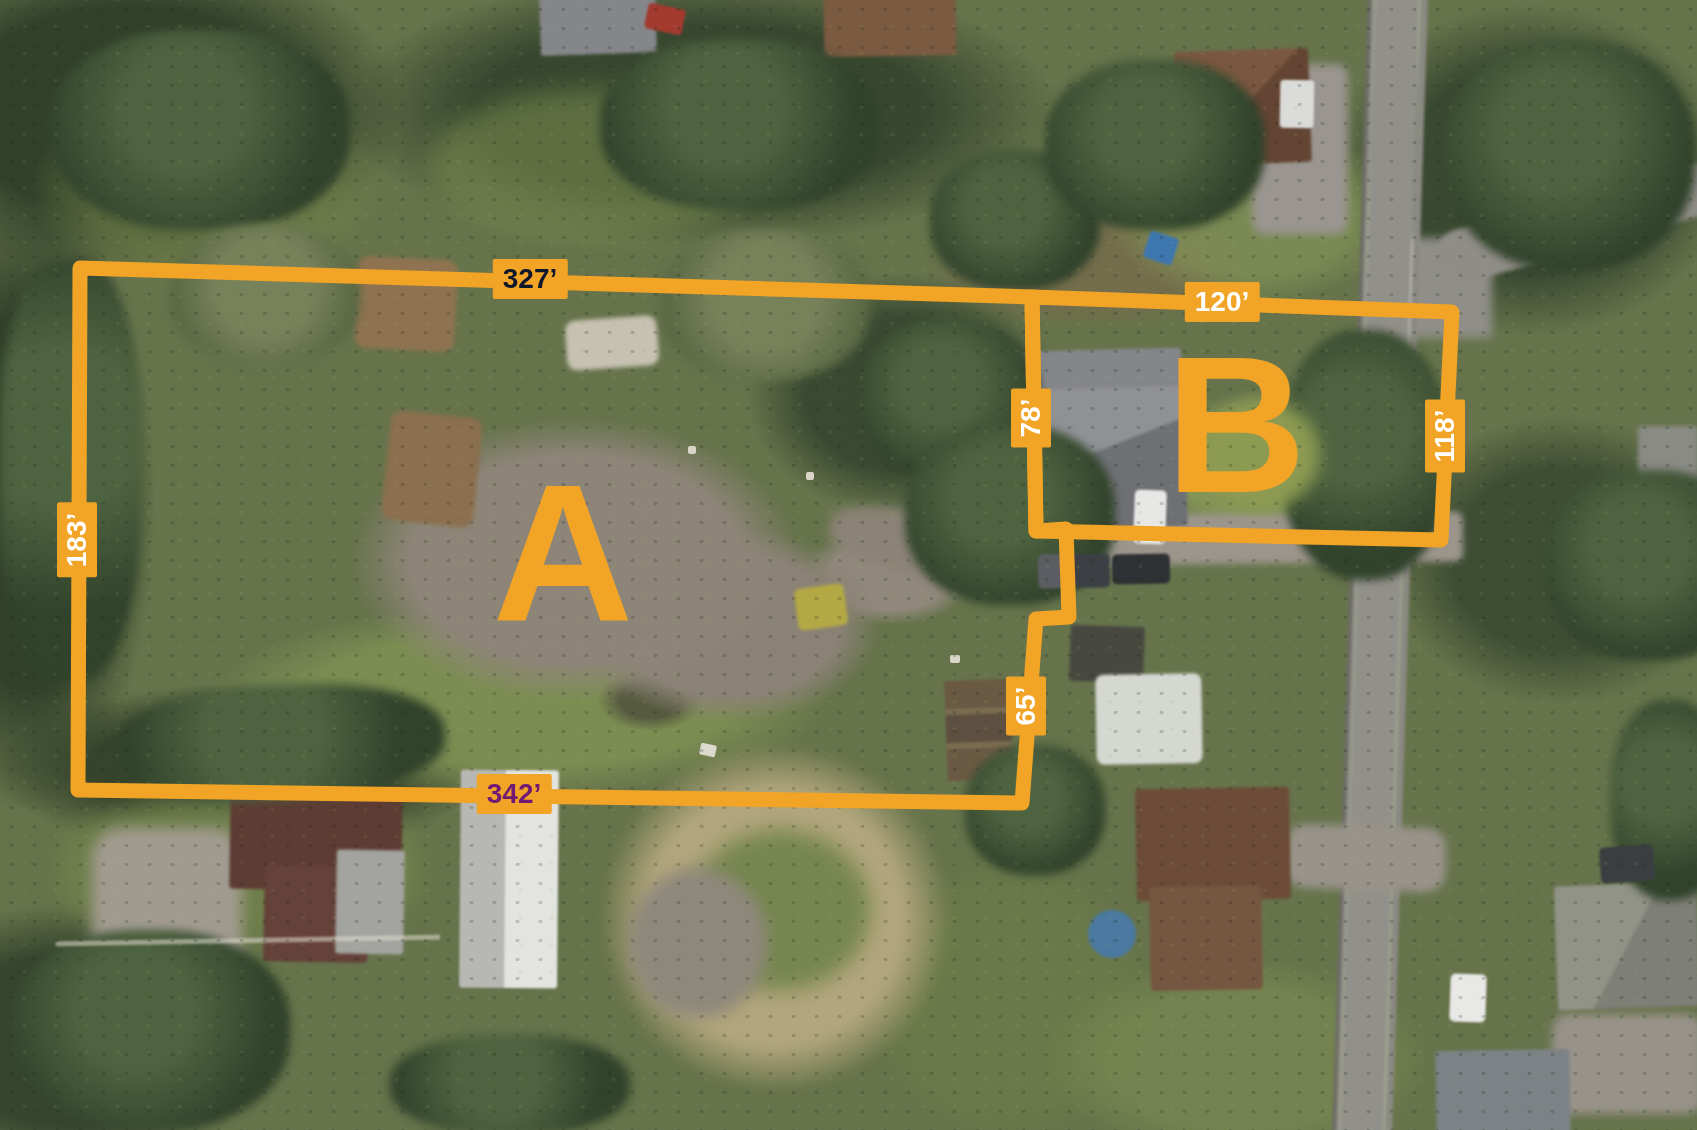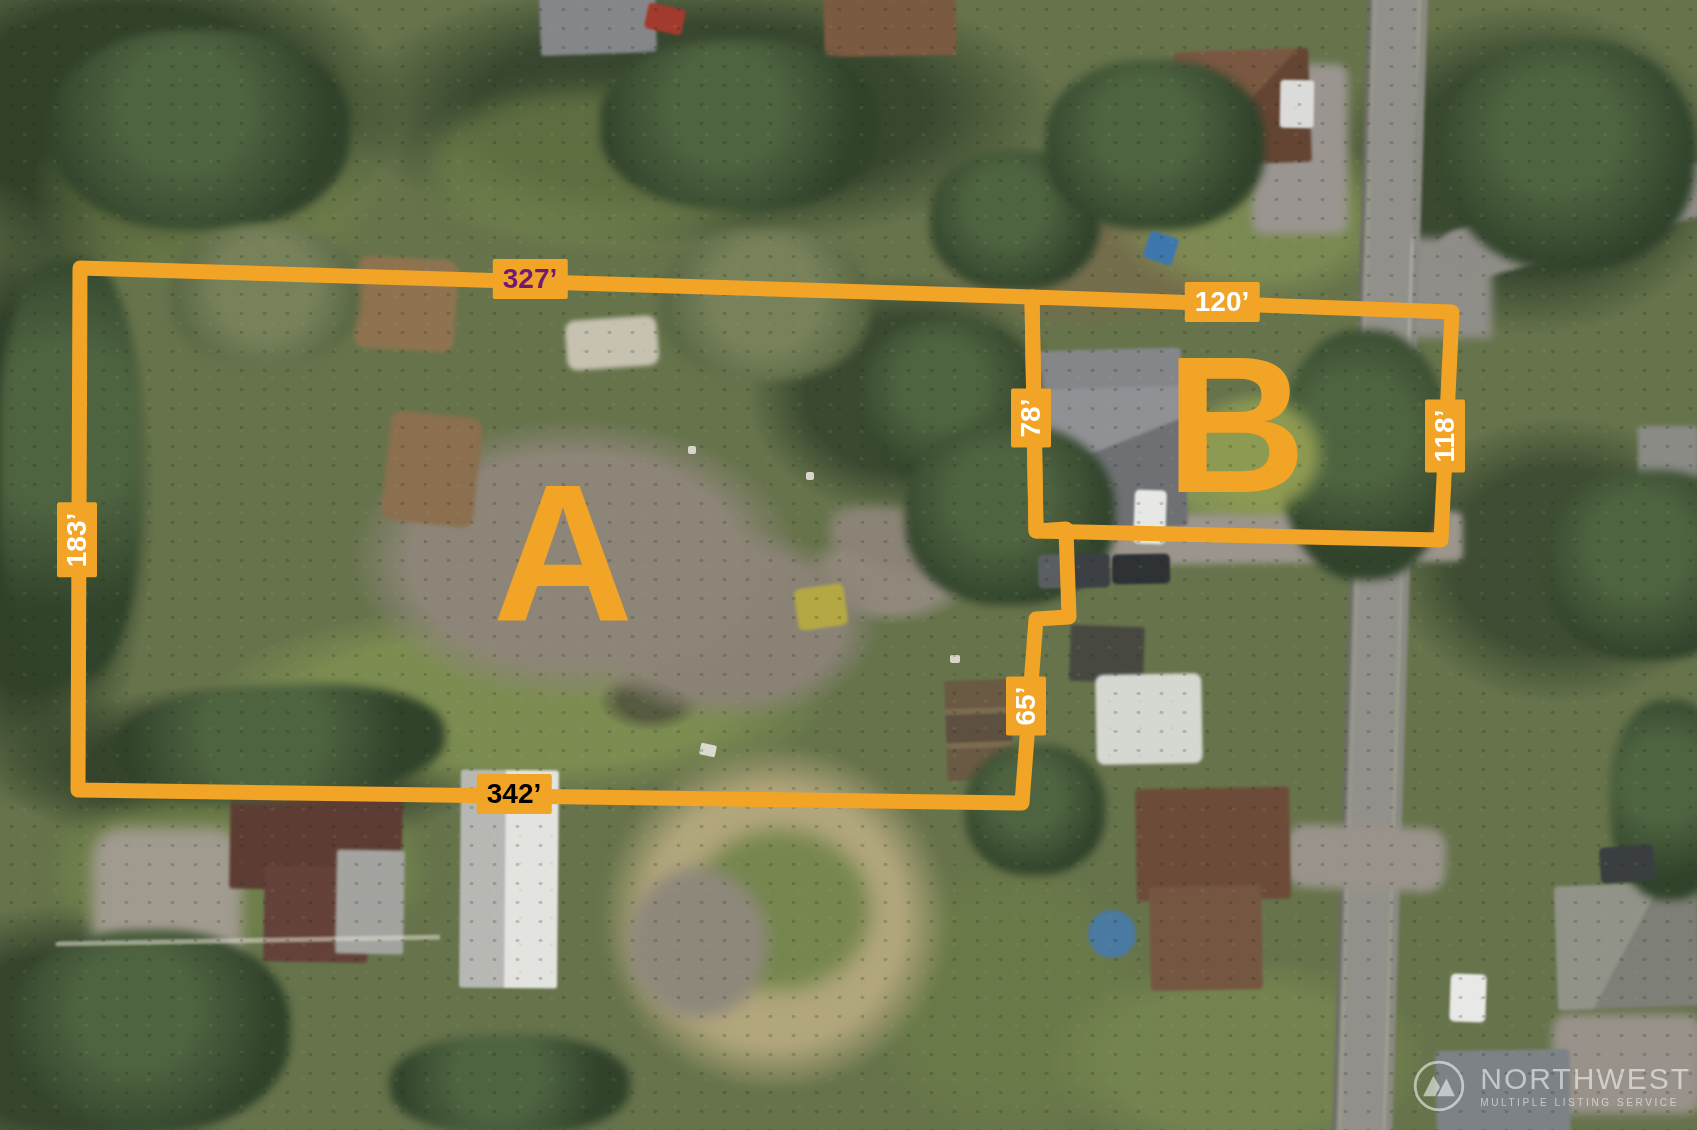--- a/index.html
+++ b/index.html
@@ -149,34 +149,23 @@
 
   <div id="texture"></div>
 
   <svg id="parcel-svg" viewBox="0 0 1697 1130" width="1697" height="1130">
       <path d="M80,268 L1032,297 L1036,531 L1066,529 L1069,617 L1036,619 L1022,803 L78,790 Z" fill="none" stroke="#F2A426" stroke-width="15" stroke-linejoin="round"></path>
       <path d="M1032,297 L1452,312 L1441,540 L1036,531 Z" fill="none" stroke="#F2A426" stroke-width="15" stroke-linejoin="round"></path>
     </svg>
 
   <div id="annotations">
       <div class="parcel-letter" style="left: 563px; top: 556px;">A</div>
-      <div class="dim-label horizontal" style="left: 530px; top: 279px; color: #701a75;">327’</div>
+      <div class="dim-label horizontal" style="left: 530px; top: 279px; color: #0f172a;">327’</div>
       <div class="dim-label vertical" style="left: 77px; top: 540px; color: rgb(255, 255, 255);">183’</div>
       <div class="dim-label vertical" style="left: 1031px; top: 418px; color: rgb(255, 255, 255);">78’</div>
       <div class="dim-label vertical" style="left: 1026px; top: 706px; color: rgb(255, 255, 255);">65’</div>
-      <div class="dim-label horizontal" style="left: 514px; top: 794px; color: #000000;">342’</div>
+      <div class="dim-label horizontal" style="left: 514px; top: 794px; color: #701a75;">342’</div>
       <div class="parcel-letter" style="left: 1236px; top: 428px;">B</div>
       <div class="dim-label horizontal" style="left: 1222px; top: 302px; color: rgb(255, 255, 255);">120’</div>
       <div class="dim-label vertical" style="left: 1445px; top: 436px; color: rgb(255, 255, 255);">118’</div>
     </div>
 
-  <div id="watermark" style="color: rgba(255, 255, 255, 0.55);">
-    <svg class="wm-logo" viewBox="0 0 60 60">
-      <circle cx="30" cy="30" r="25.5" fill="none" stroke="currentColor" stroke-width="3"></circle>
-      <path d="M13 41 L24 19 L31 31 L26 41 Z" fill="currentColor"></path>
-      <path d="M28 41 L38 22 L47 41 Z" fill="currentColor"></path>
-    </svg>
-    <div class="wm-text">
-      <div class="wm-line1">NORTHWEST</div>
-      <div class="wm-line2">MULTIPLE LISTING SERVICE</div>
-    </div>
-  </div>
 </div>
 
 </body></html>

